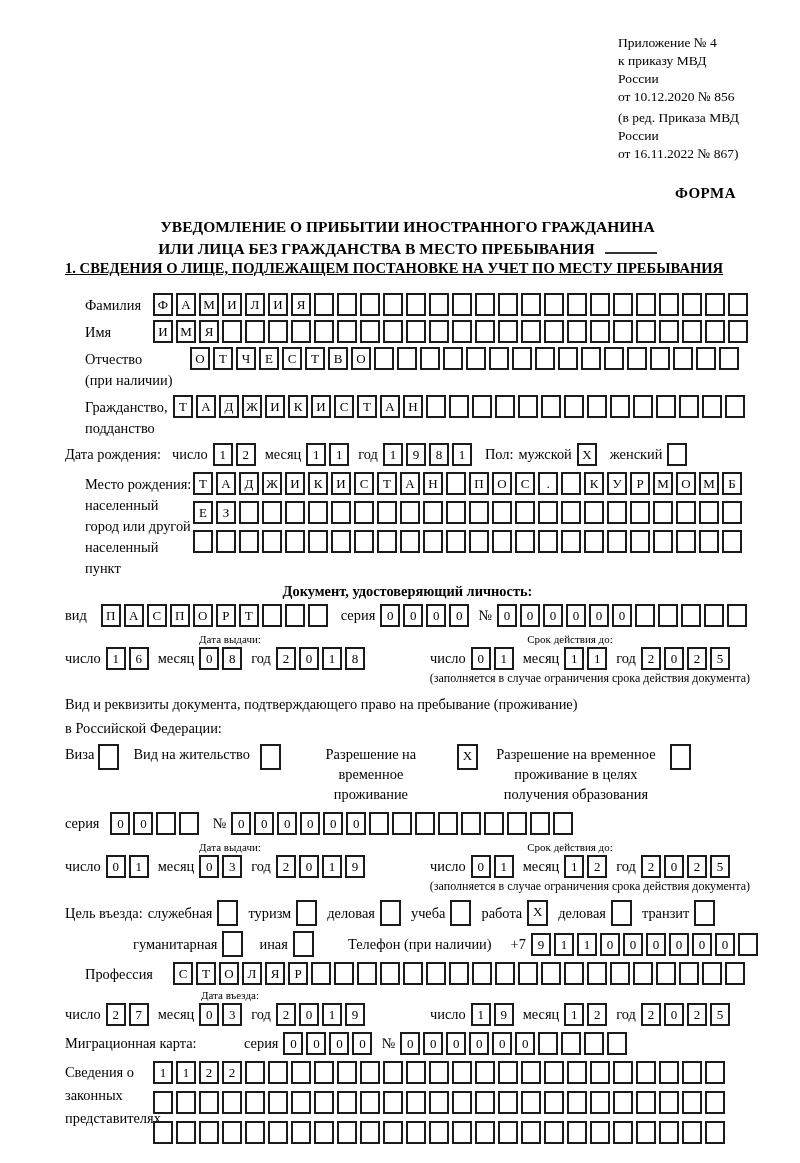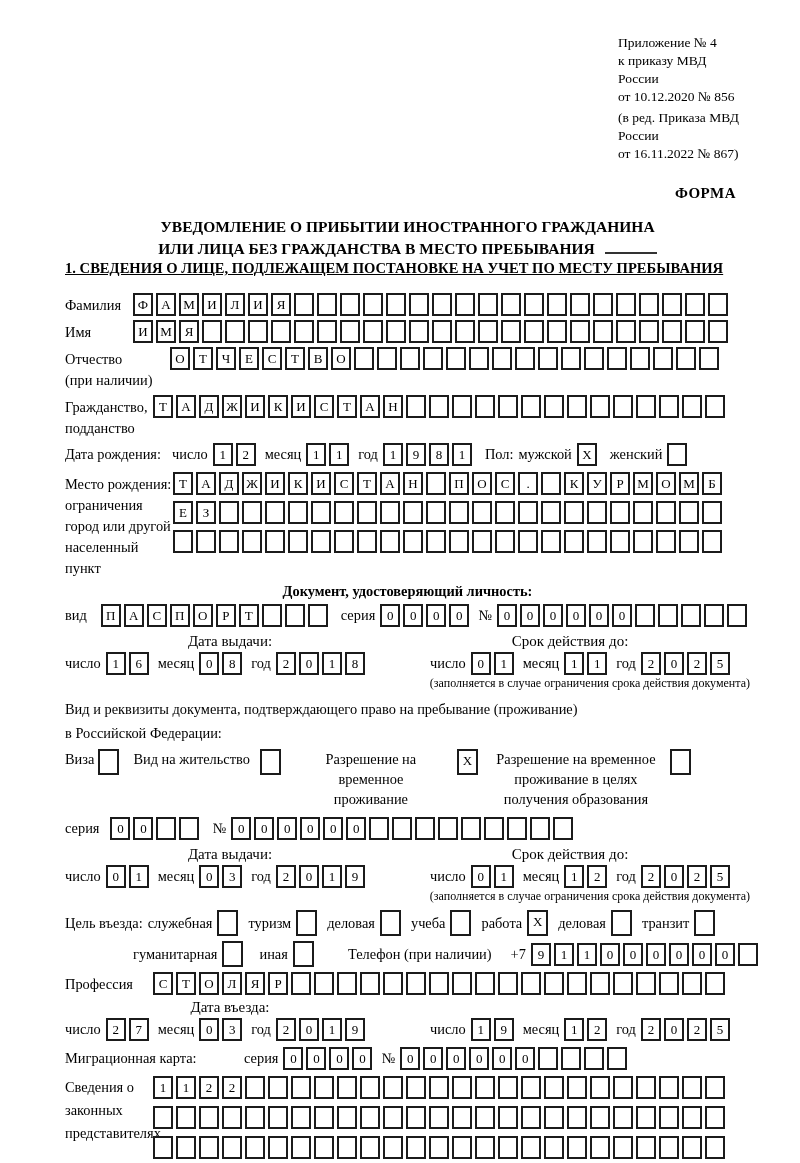--- a/index.html
+++ b/index.html
@@ -12,31 +12,31 @@
   .forma{text-align:right;padding-right:14px;font-weight:bold;font-size:15px;margin-top:22px;letter-spacing:.5px;}
   .title{text-align:center;font-weight:bold;font-size:15.5px;line-height:22px;margin-top:14px;}
   .title-underline{display:inline-block;width:52px;border-bottom:2px solid #333;margin-left:10px;vertical-align:baseline;}
   .sheading{font-weight:bold;font-size:14.6px;white-space:nowrap;text-decoration:underline;}
   
   .cell{display:inline-block;box-sizing:border-box;width:20px;height:23px;border:2px solid #1b1b1b;
         margin-right:3px;text-align:center;font-size:13px;line-height:19px;vertical-align:top;background:#fff;}
   .boxes{white-space:nowrap;display:inline-block;}
   .cbox .cell{width:21px;height:26px;margin-right:0;}
   
-  .frow{display:flex;align-items:flex-start;margin-bottom:4px;}
+  .frow{display:flex;align-items:flex-start;margin-bottom:4px;margin-left:20px;}
   .flabel{font-size:14.4px;line-height:21px;padding-top:2px;flex-shrink:0;}
   .w68{width:68px;} .w105{width:105px;} .w88{width:88px;} .w108{width:108px;} .w150{width:150px;} .w48{width:48px;}
   .inl{display:flex;align-items:center;flex-wrap:nowrap;white-space:nowrap;}
   .lbl{font-size:14.4px;margin:0 5px 0 0;}
   .ml6{margin-left:6px;} .ml10{margin-left:10px;} .ml14{margin-left:14px;} .ml20{margin-left:20px;} .ml24{margin-left:24px;}
   .mt6{margin-top:6px;} .mt16{margin-top:16px;}
   .brow{margin-bottom:6px;}
   .center-b{font-weight:bold;text-align:center;font-size:14.4px;margin:2px 0 4px;}
   
-  .dp-heads{display:flex;font-size:15px;margin-top:2px;}
+  .dp-heads{display:flex;font-size:11px;margin-top:2px;}
   .dp-h1{width:330px;text-align:center;}
   .dp-h2{width:350px;text-align:center;}
   .dp-vals{display:flex;align-items:flex-start;margin-top:2px;}
   .dp-left{display:flex;align-items:center;width:345px;}
   .dp-right{display:flex;align-items:center;}
   .dp-note{text-align:right;font-size:12px;margin-top:1px;}
   
   .opts{display:flex;align-items:flex-start;margin:4px 0 8px;}
   .opt{display:flex;align-items:flex-start;}
   .opt-lbl{font-size:14.4px;line-height:20px;text-align:center;}
@@ -112,21 +112,21 @@
     <span class="lbl ml10">Пол:</span>
     <span class="lbl">мужской</span>
     <span class="boxes"><span class="cell">X</span></span>
     <span class="lbl ml10">женский</span>
     <span class="boxes"><span class="cell"></span></span>
   </div>
 
   <div class="frow">
     <div class="flabel w108">
       <div>Место рождения:</div>
-      <div>ограничения</div>
+      <div>населенный</div>
       <div>город или другой</div>
       <div>населенный пункт</div>
     </div>
     <div>
       <div class="boxes brow"><span class="cell">Т</span><span class="cell">А</span><span class="cell">Д</span><span class="cell">Ж</span><span class="cell">И</span><span class="cell">К</span><span class="cell">И</span><span class="cell">С</span><span class="cell">Т</span><span class="cell">А</span><span class="cell">Н</span><span class="cell"></span><span class="cell">П</span><span class="cell">О</span><span class="cell">С</span><span class="cell">.</span><span class="cell"></span><span class="cell">К</span><span class="cell">У</span><span class="cell">Р</span><span class="cell">М</span><span class="cell">О</span><span class="cell">М</span><span class="cell">Б</span></div>
       <div class="boxes brow"><span class="cell">Е</span><span class="cell">З</span><span class="cell"></span><span class="cell"></span><span class="cell"></span><span class="cell"></span><span class="cell"></span><span class="cell"></span><span class="cell"></span><span class="cell"></span><span class="cell"></span><span class="cell"></span><span class="cell"></span><span class="cell"></span><span class="cell"></span><span class="cell"></span><span class="cell"></span><span class="cell"></span><span class="cell"></span><span class="cell"></span><span class="cell"></span><span class="cell"></span><span class="cell"></span><span class="cell"></span></div>
       <div class="boxes"><span class="cell"></span><span class="cell"></span><span class="cell"></span><span class="cell"></span><span class="cell"></span><span class="cell"></span><span class="cell"></span><span class="cell"></span><span class="cell"></span><span class="cell"></span><span class="cell"></span><span class="cell"></span><span class="cell"></span><span class="cell"></span><span class="cell"></span><span class="cell"></span><span class="cell"></span><span class="cell"></span><span class="cell"></span><span class="cell"></span><span class="cell"></span><span class="cell"></span><span class="cell"></span><span class="cell"></span></div>
     </div>
   </div>
 

